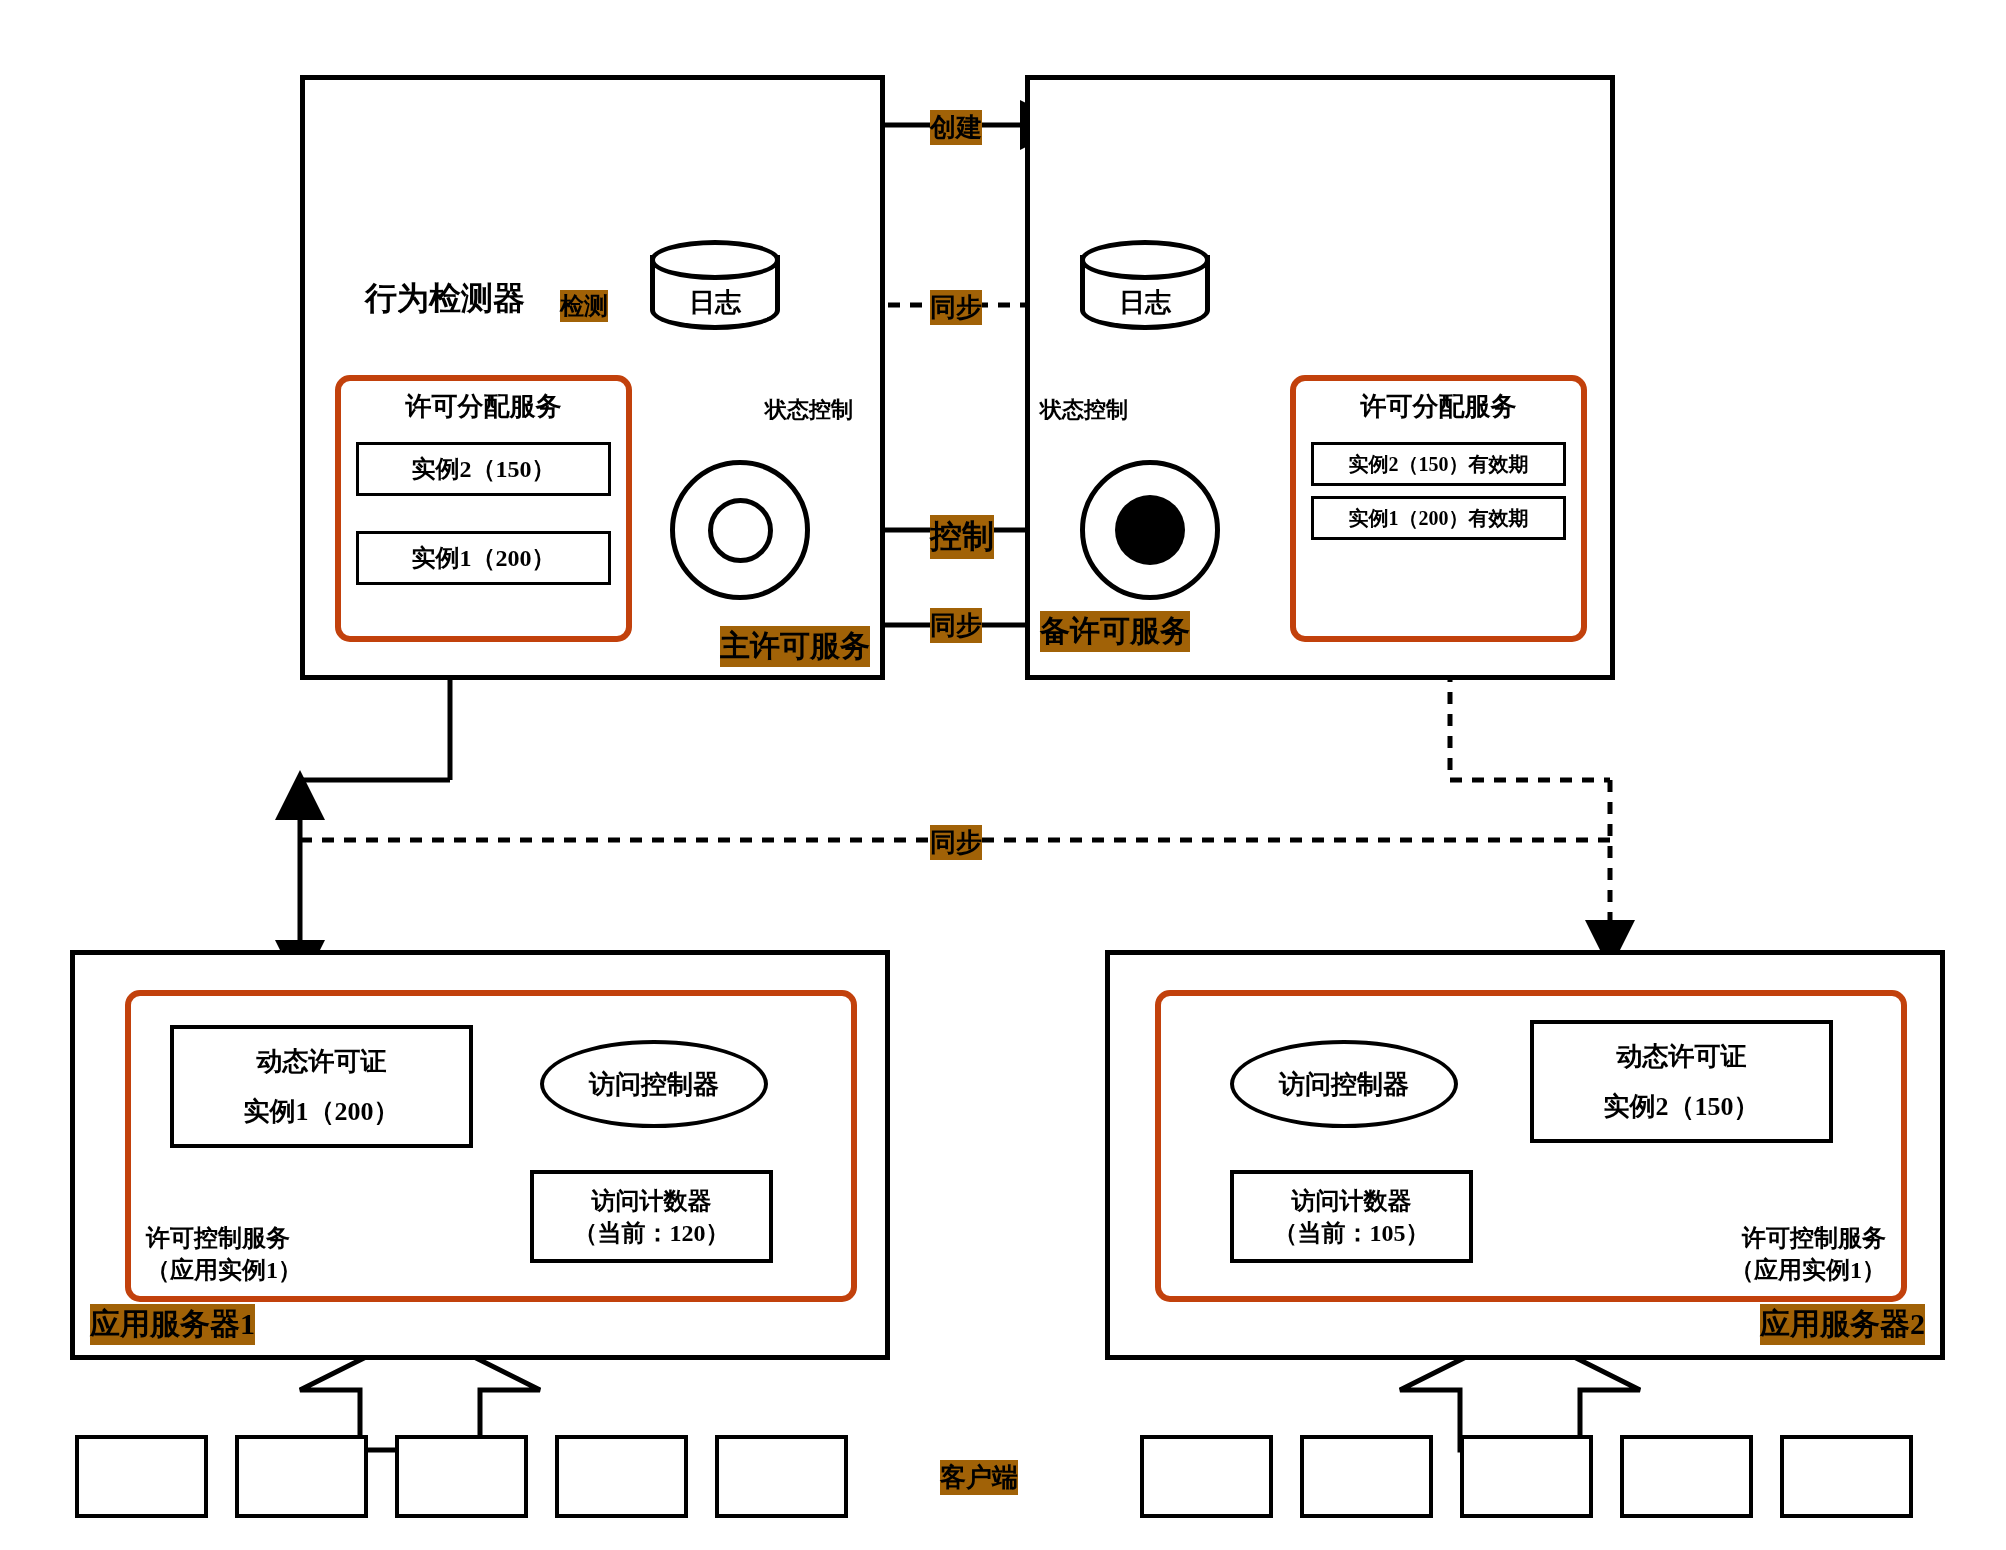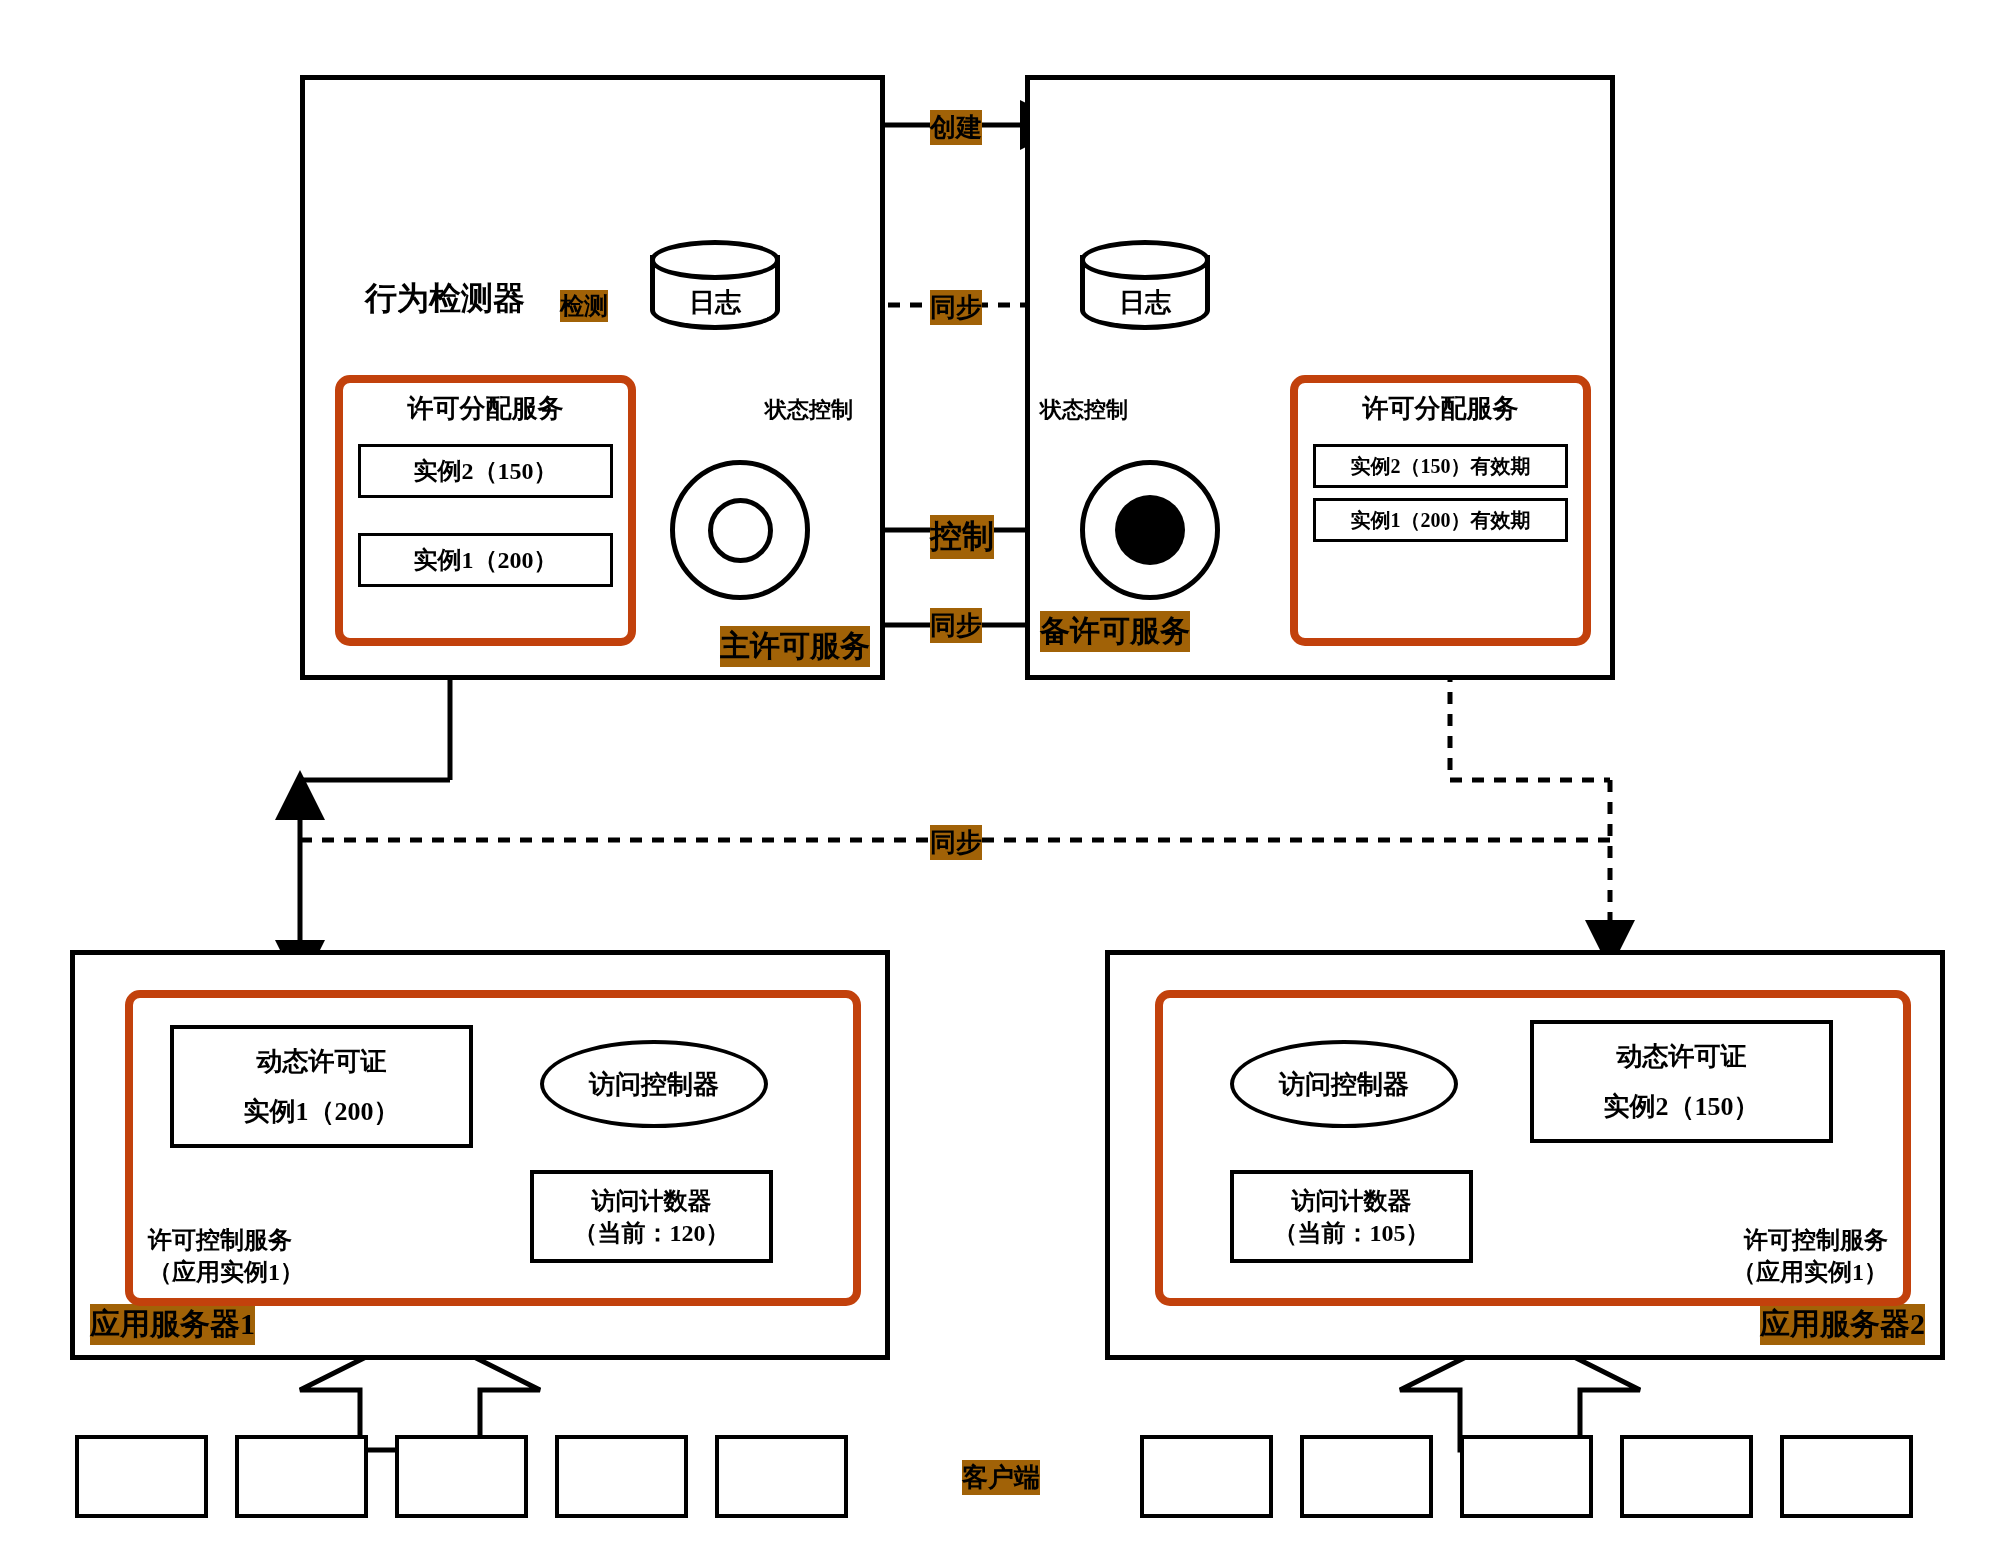--- a/index.html
+++ b/index.html
@@ -28,21 +28,21 @@
     position: absolute;
     border: 4px solid black;
     background: white;
     text-align: center;
     font-weight: bold;
     display: flex;
     align-items: center;
     justify-content: center;
   }
   .rounded-box {
-    border: 8px solid #c2410c;
+    border: 6px solid #c2410c;
     border-radius: 15px;
     background: white;
     position: absolute;
   }
   .rounded-box-title {
     text-align: center;
     font-weight: bold;
     padding: 8px;
     font-size: 26px;
   }
@@ -266,21 +266,21 @@
 </div>
 <div class="inner-box" style="left:1510px; top:1000px; width:295px; height:115px; flex-direction:column; font-size:26px;">
   <span>动态许可证</span>
   <span style="margin-top:15px;">实例2（150）</span>
 </div>
 <div class="inner-box" style="left:1210px; top:1150px; width:235px; height:85px; flex-direction:column; font-size:24px;">
   <span>访问计数器</span>
   <span>（当前：105）</span>
 </div>
 
-<div class="label" style="left:920px; top:1440px; font-size:26px;margin-left:22px;">客户端</div>
+<div class="label" style="left:920px; top:1440px; font-size:26px;">客户端</div>
 
 <div class="small-rect" style="left:55px; top:1415px; width:125px; height:75px;"></div>
 <div class="small-rect" style="left:215px; top:1415px; width:125px; height:75px;"></div>
 <div class="small-rect" style="left:375px; top:1415px; width:125px; height:75px;"></div>
 <div class="small-rect" style="left:535px; top:1415px; width:125px; height:75px;"></div>
 <div class="small-rect" style="left:695px; top:1415px; width:125px; height:75px;"></div>
 
 <div class="small-rect" style="left:1120px; top:1415px; width:125px; height:75px;"></div>
 <div class="small-rect" style="left:1280px; top:1415px; width:125px; height:75px;"></div>
 <div class="small-rect" style="left:1440px; top:1415px; width:125px; height:75px;"></div>

